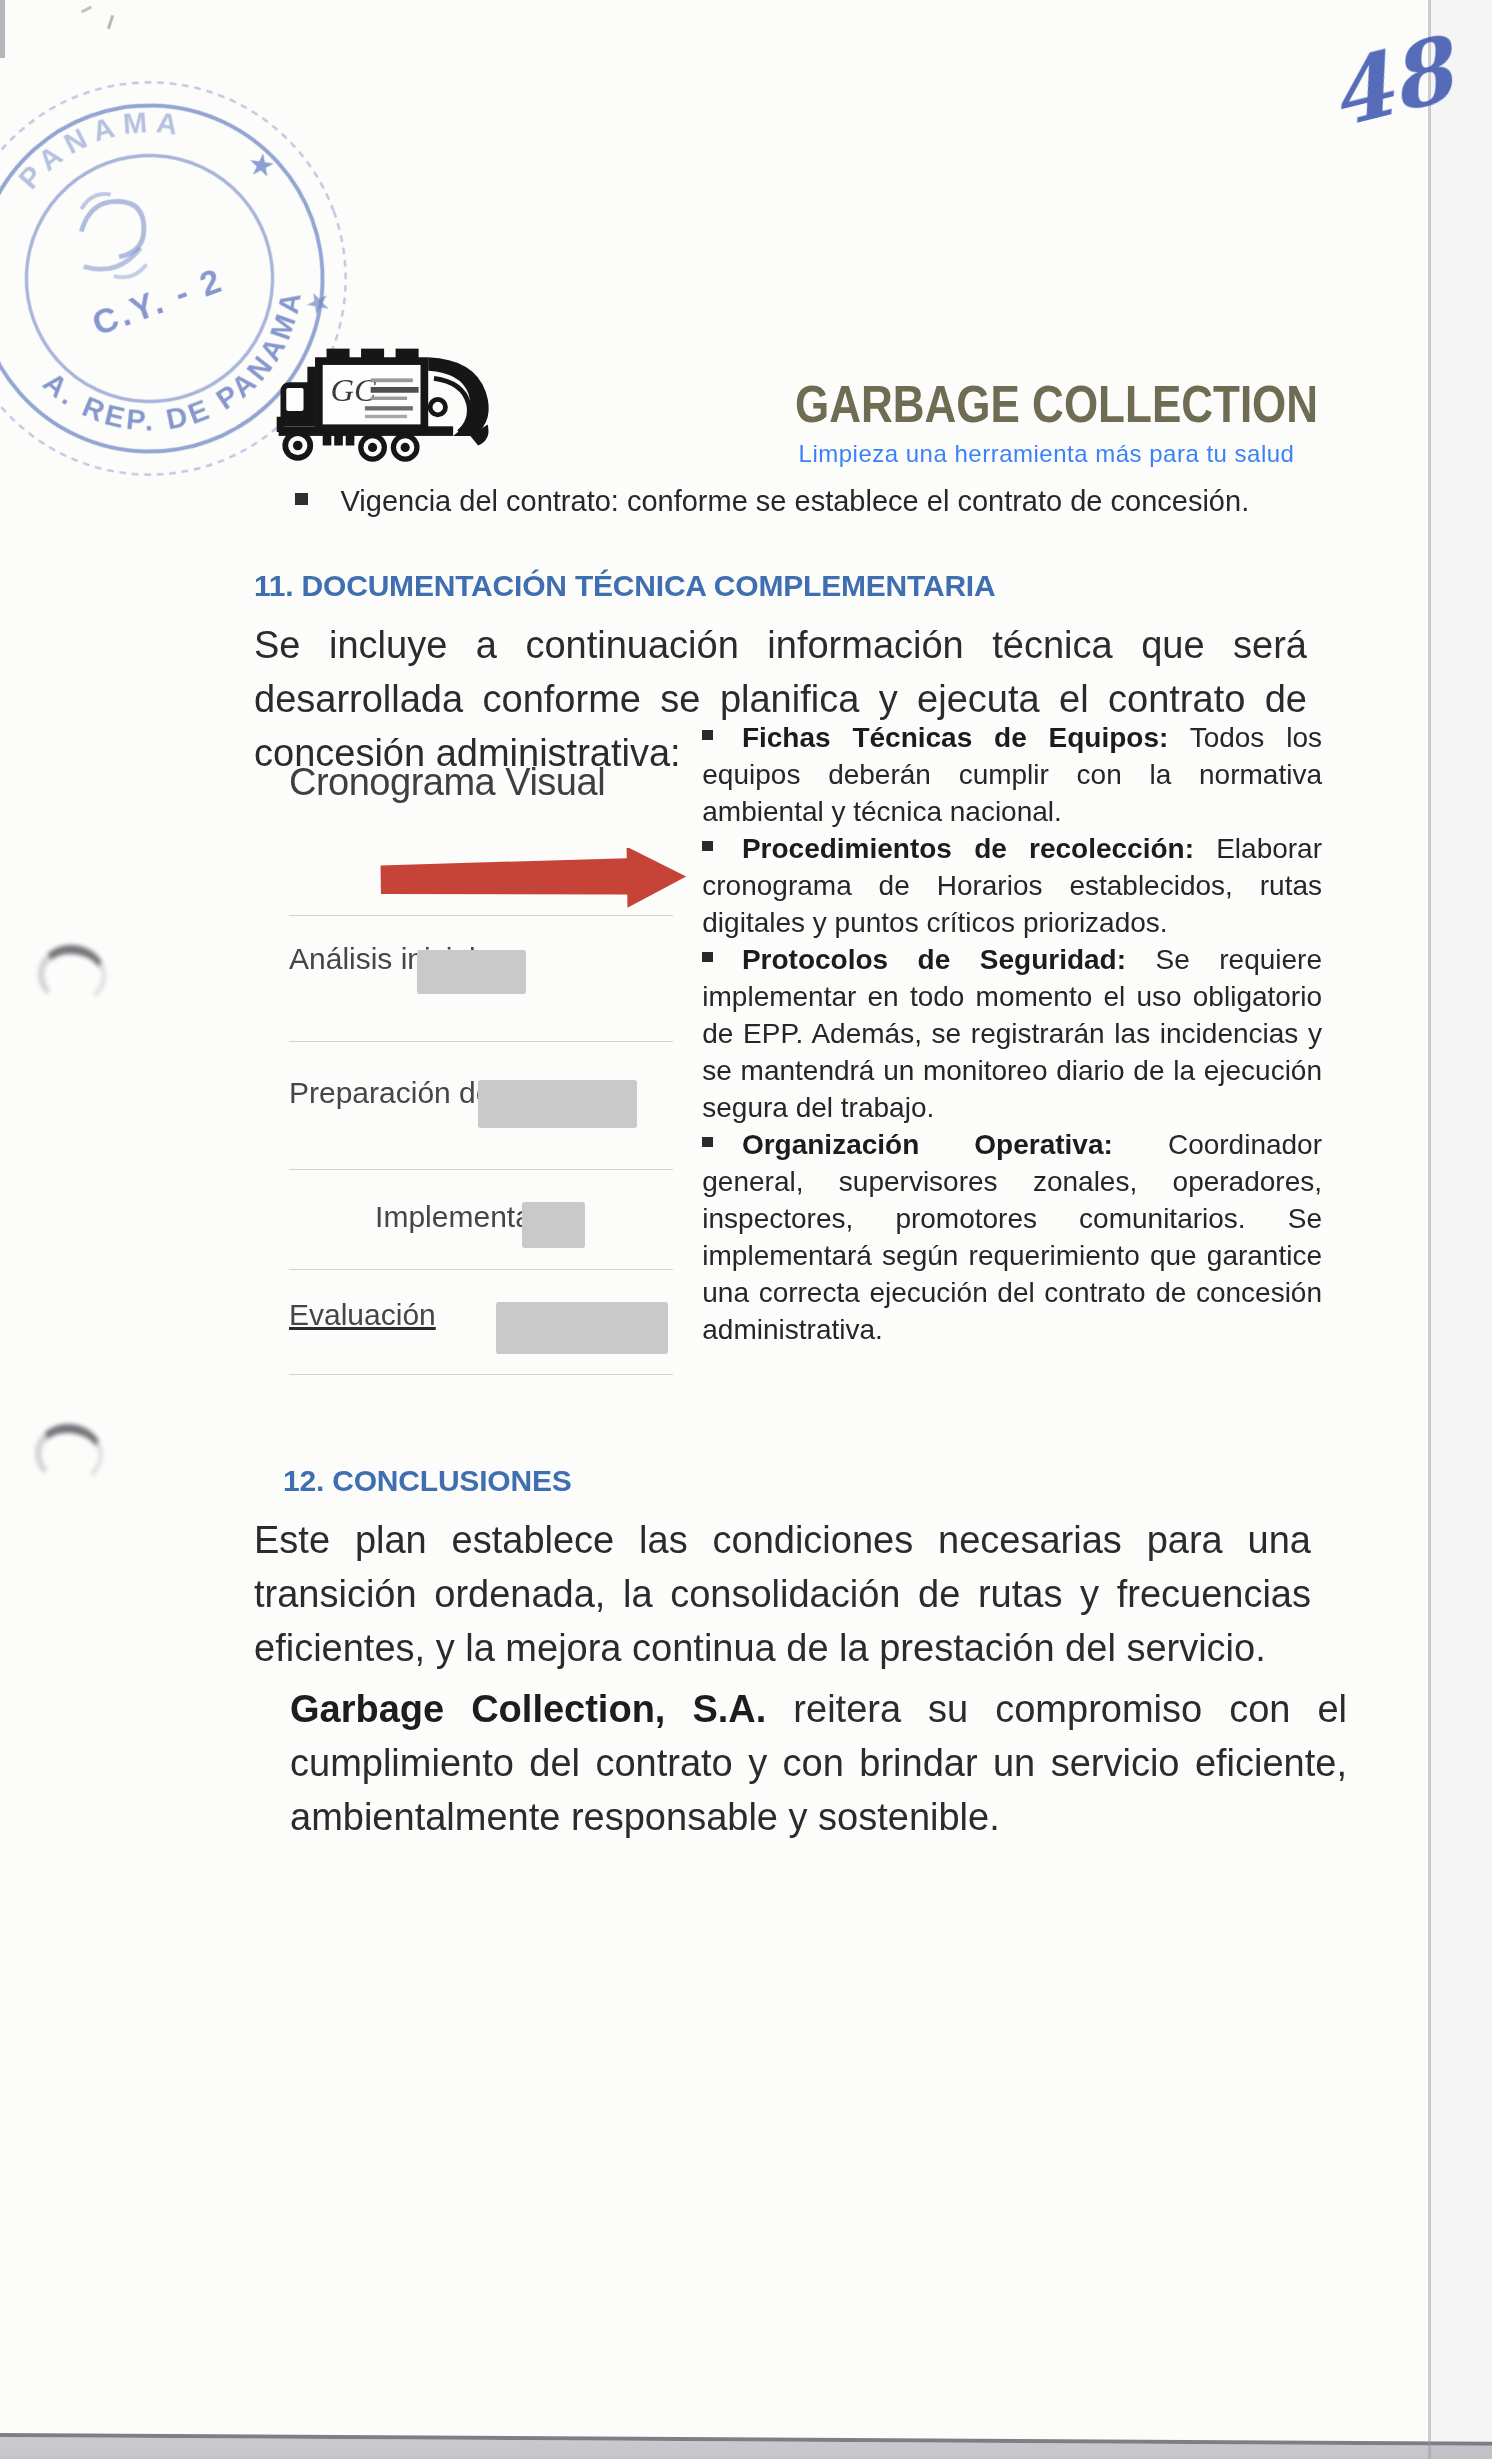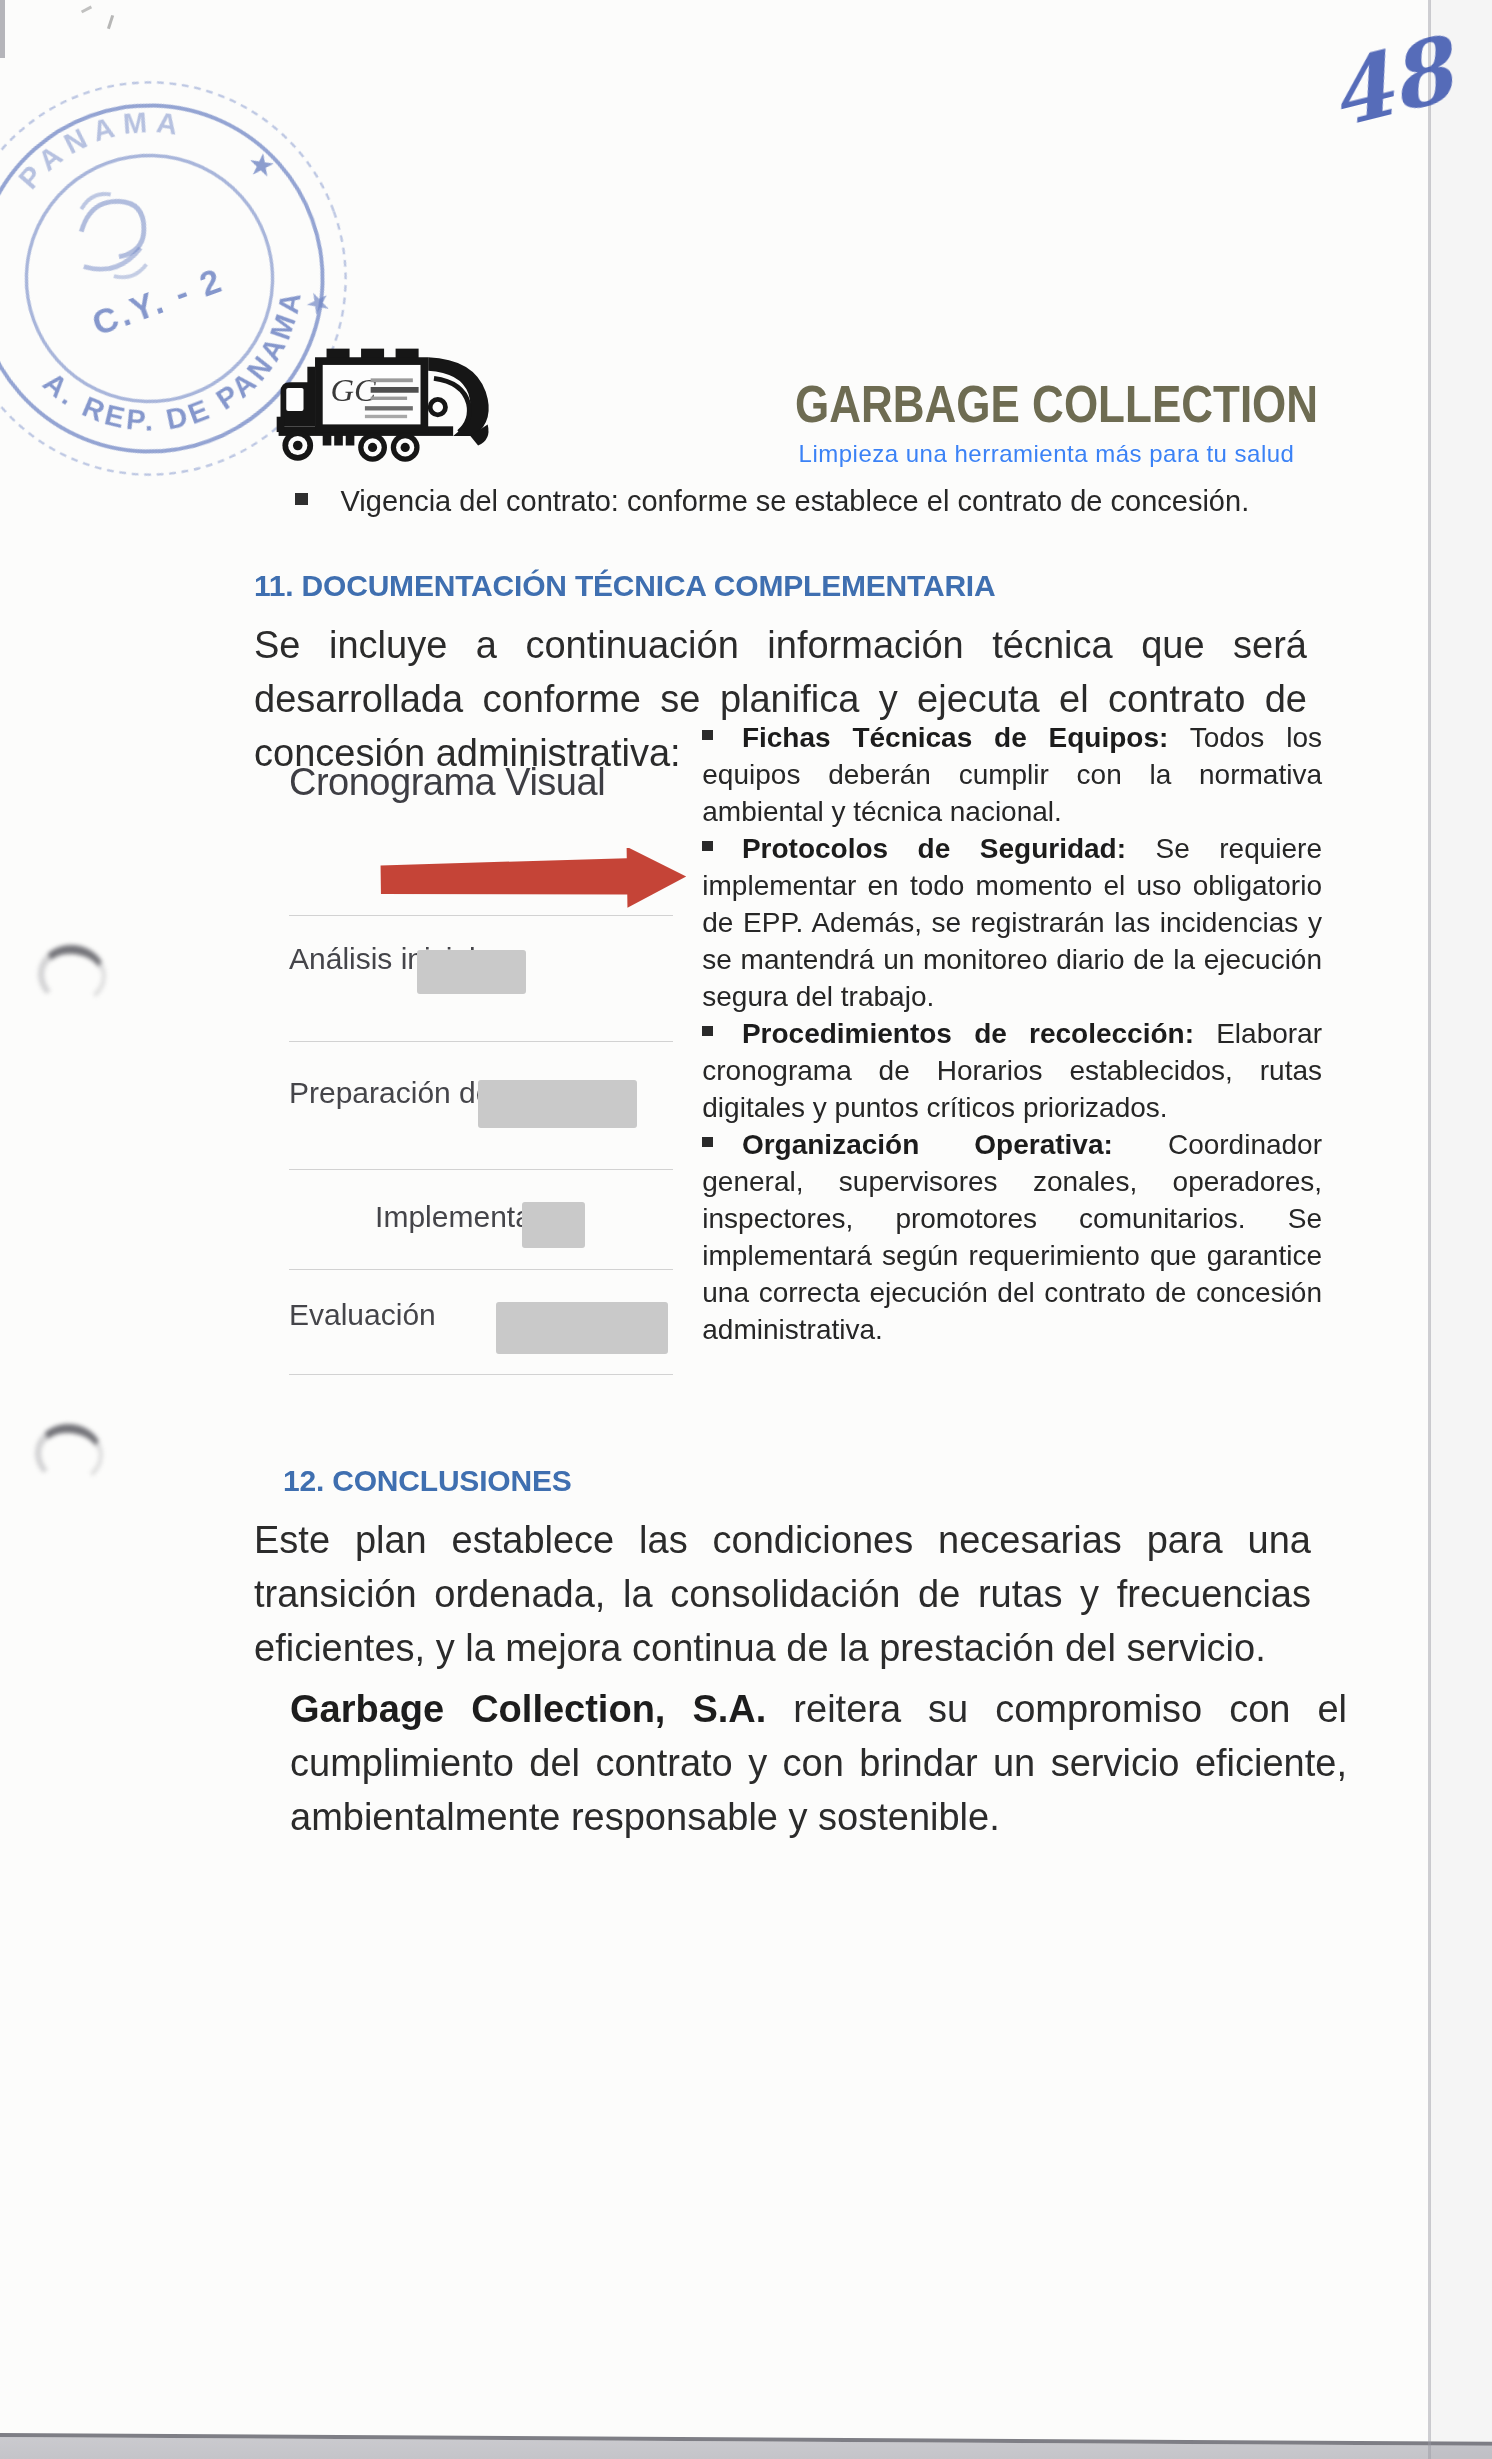--- a/index.html
+++ b/index.html
@@ -66,21 +66,21 @@
   .p12b{left:254px;top:1683px;width:1057px;margin-left:36px;}
   .p12b b{color:#1d1d1d;}
   
   .cols{position:absolute;left:254px;top:719px;width:1068px;display:flex;}
   .col-left{width:432px;flex:none;}
   .crono-title{margin:42px 0 8px 35px;font-size:38px;font-weight:500;
     color:#3e3e44;letter-spacing:-0.5px;white-space:nowrap;}
   .arrow-wrap{margin:44px 0 0 126px;width:307px;height:63px;}
   .crono-rows{margin:3.8px 0 0 35px;width:384px;}
   .crono-row{position:relative;border-top:1.9px solid #d2d2d2;}
-  .crono-row.last{border-bottom:1.9px solid #d2d2d2;}
+  .crono-row.last{border-bottom:1.9px solid #d2d2d2;text-decoration:underline;}
   .crono-label{font-size:30px;color:#45454a;line-height:1.3;}
   .bar{position:absolute;background:#c9c9c9;border-radius:2.9px;}
   .row-1{height:125px;} .row-1 .crono-label{padding-top:23px;}
   .row-1 .bar{left:128px;top:34px;width:109px;height:44px;}
   .row-2{height:127px;} .row-2 .crono-label{padding-top:31px;}
   .row-2 .bar{left:189px;top:38px;width:159px;height:48px;}
   .row-3{height:99px;} .row-3 .crono-label{padding-top:27px;text-align:center;}
   .row-3 .bar{left:233px;top:32px;width:63px;height:46px;}
   .row-4{height:104px;} .row-4 .crono-label{padding-top:25px;}
   .row-4 .bar{left:207px;top:32px;width:172px;height:52px;}
@@ -206,22 +206,22 @@
           <div class="bar"></div>
         </div>
         <div class="crono-row row-4 last">
           <div class="crono-label">Evaluación</div>
           <div class="bar"></div>
         </div>
       </div>
     </div>
     <div class="col-right">
       <p class="tb"><span class="sq"></span><b>Fichas Técnicas de Equipos:</b> <span>Todos los equipos deberán cumplir con la normativa ambiental y técnica nacional.</span></p>
+      <p class="tb"><span class="sq"></span><b>Procedimientos de recolección:</b> <span>Elaborar cronograma de Horarios establecidos, rutas digitales y puntos críticos priorizados.</span></p>
       <p class="tb"><span class="sq"></span><b>Protocolos de Seguridad:</b> <span>Se requiere implementar en todo momento el uso obligatorio de EPP. Además, se registrarán las incidencias y se mantendrá un monitoreo diario de la ejecución segura del trabajo.</span></p>
-      <p class="tb"><span class="sq"></span><b>Procedimientos de recolección:</b> <span>Elaborar cronograma de Horarios establecidos, rutas digitales y puntos críticos priorizados.</span></p>
       <p class="tb"><span class="sq"></span><b>Organización Operativa:</b> <span>Coordinador general, supervisores zonales, operadores, inspectores, promotores comunitarios. Se implementará según requerimiento que garantice una correcta ejecución del contrato de concesión administrativa.</span></p>
     </div>
   </div>
 
   <div class="h-blue h12">12. CONCLUSIONES</div>
   <div class="para p12a">Este plan establece las condiciones necesarias para una transición ordenada, la consolidación de rutas y frecuencias eficientes, y la mejora continua de la prestación del servicio.</div>
   <div class="para p12b">
     <b>Garbage Collection, S.A.</b> <span>reitera su compromiso con el cumplimiento del contrato y con brindar un servicio eficiente, ambientalmente responsable y sostenible.</span>
   </div>
 

